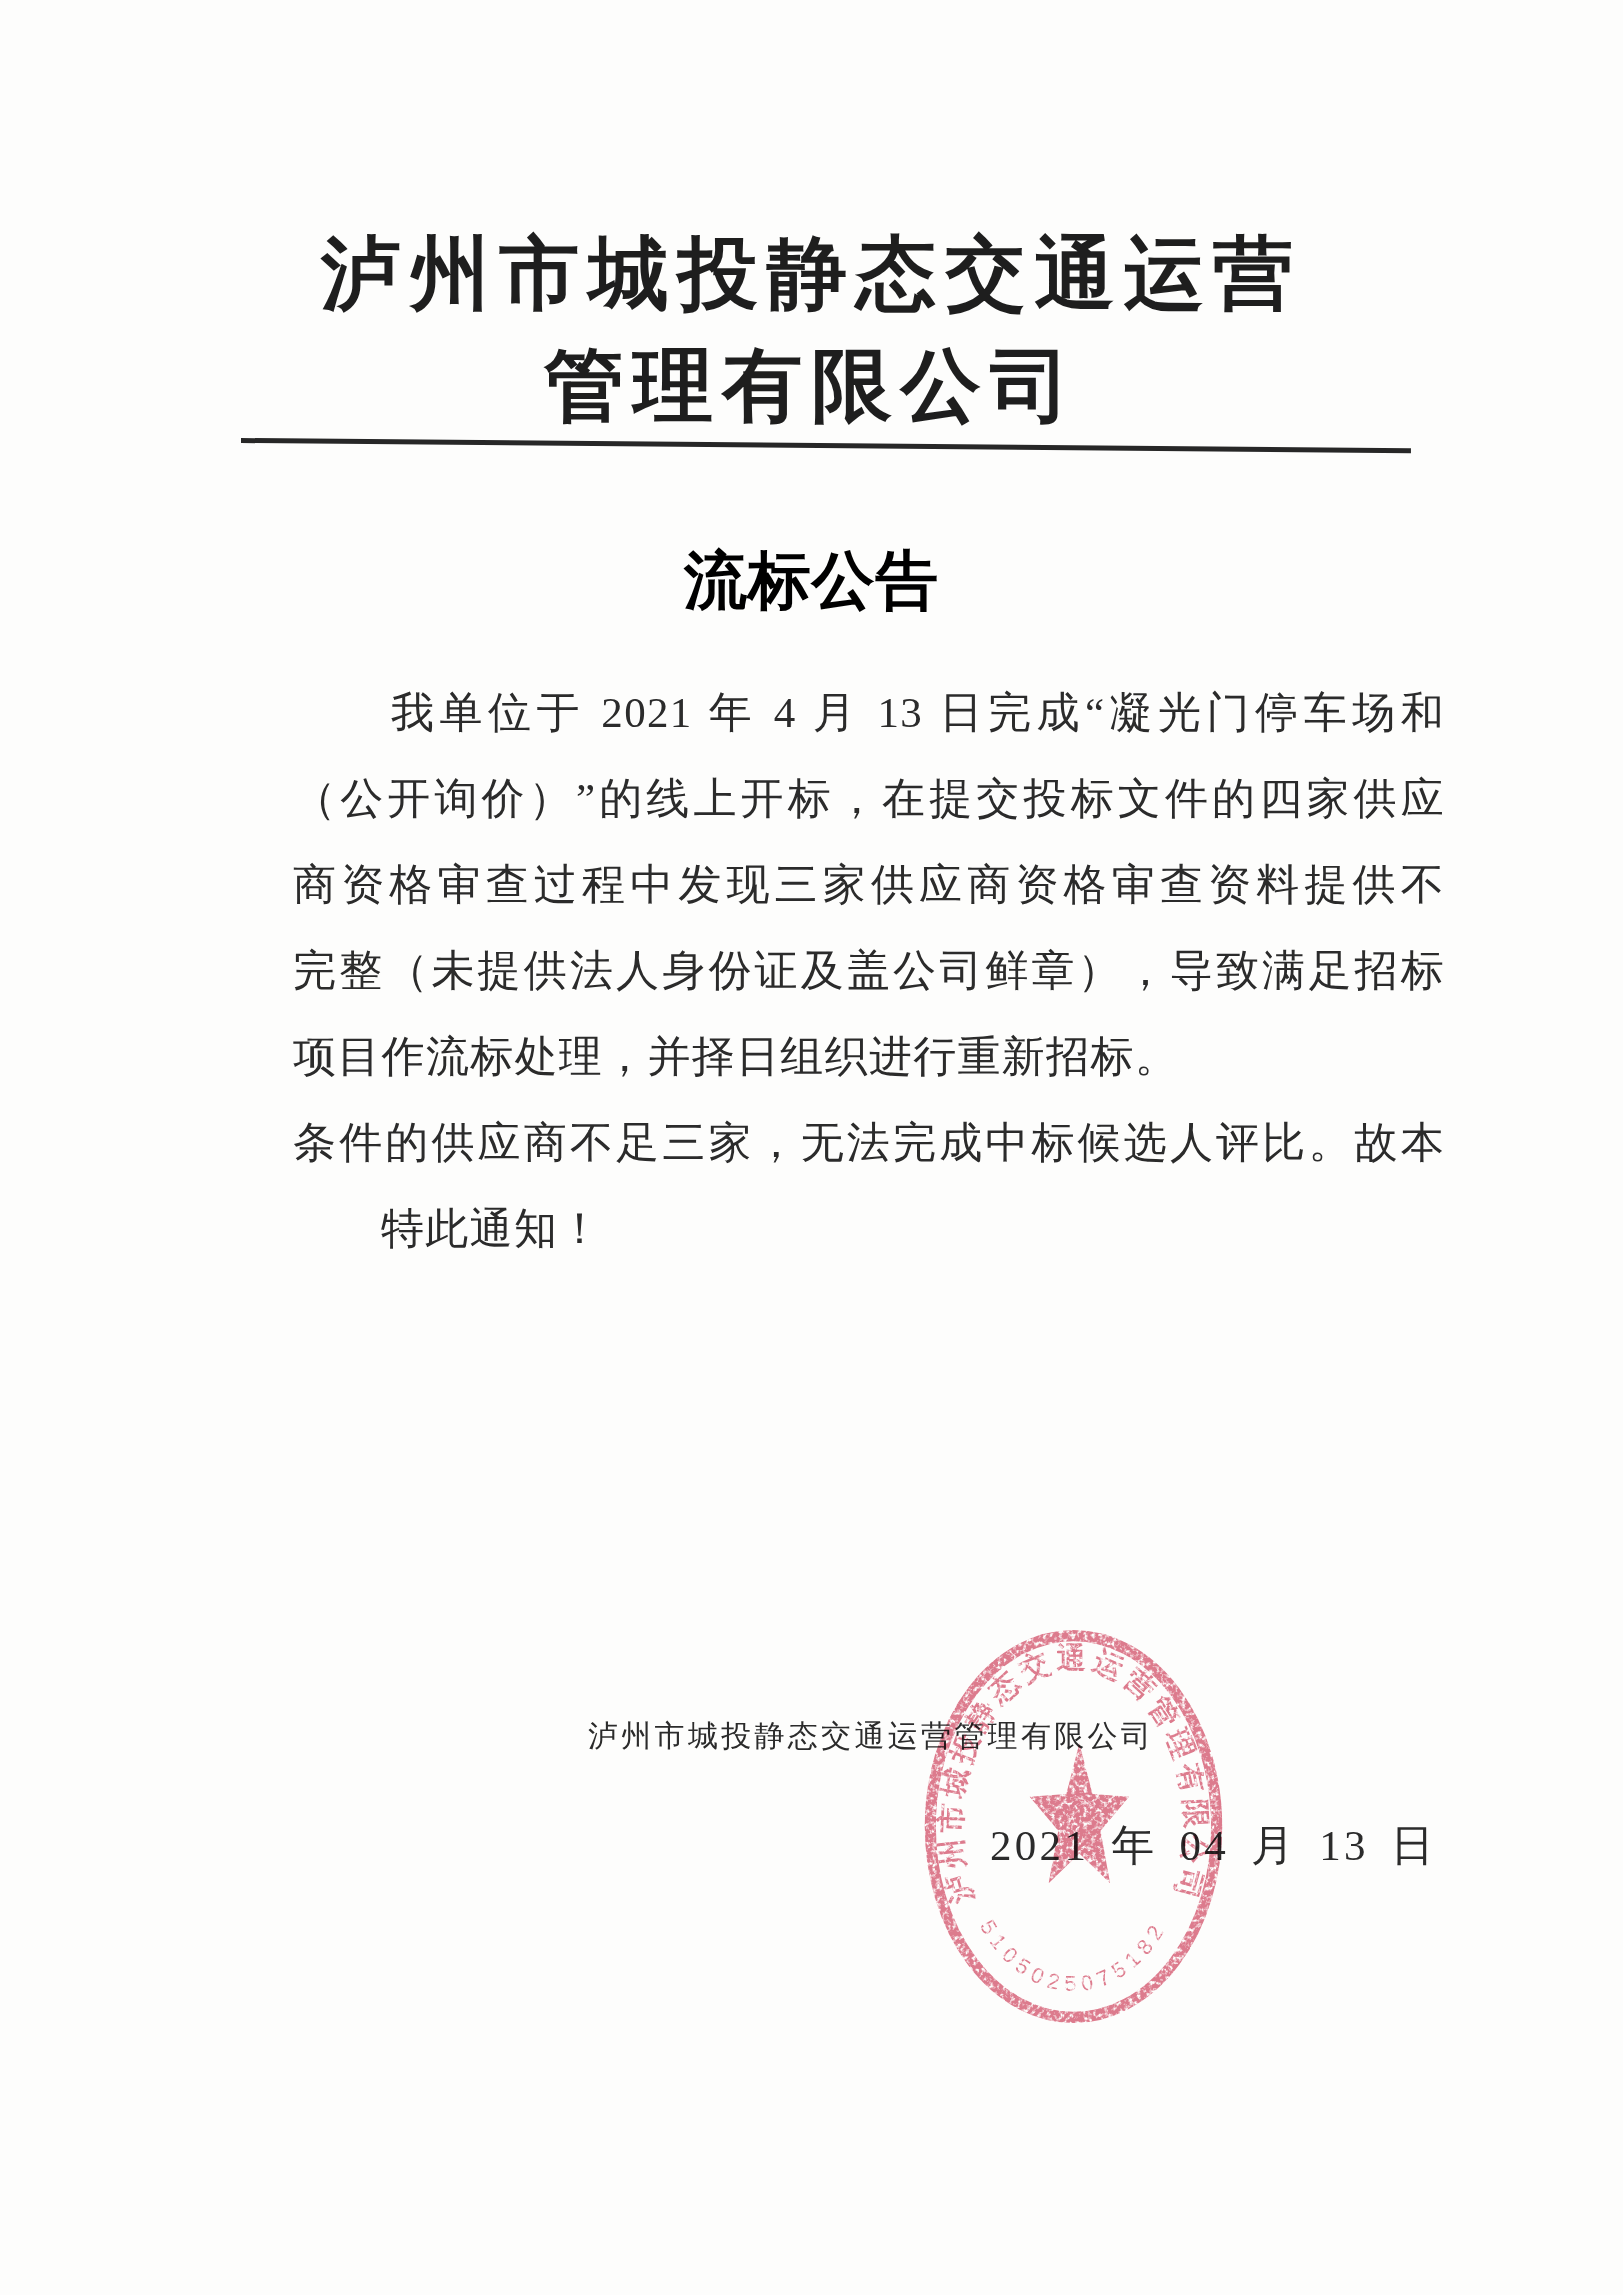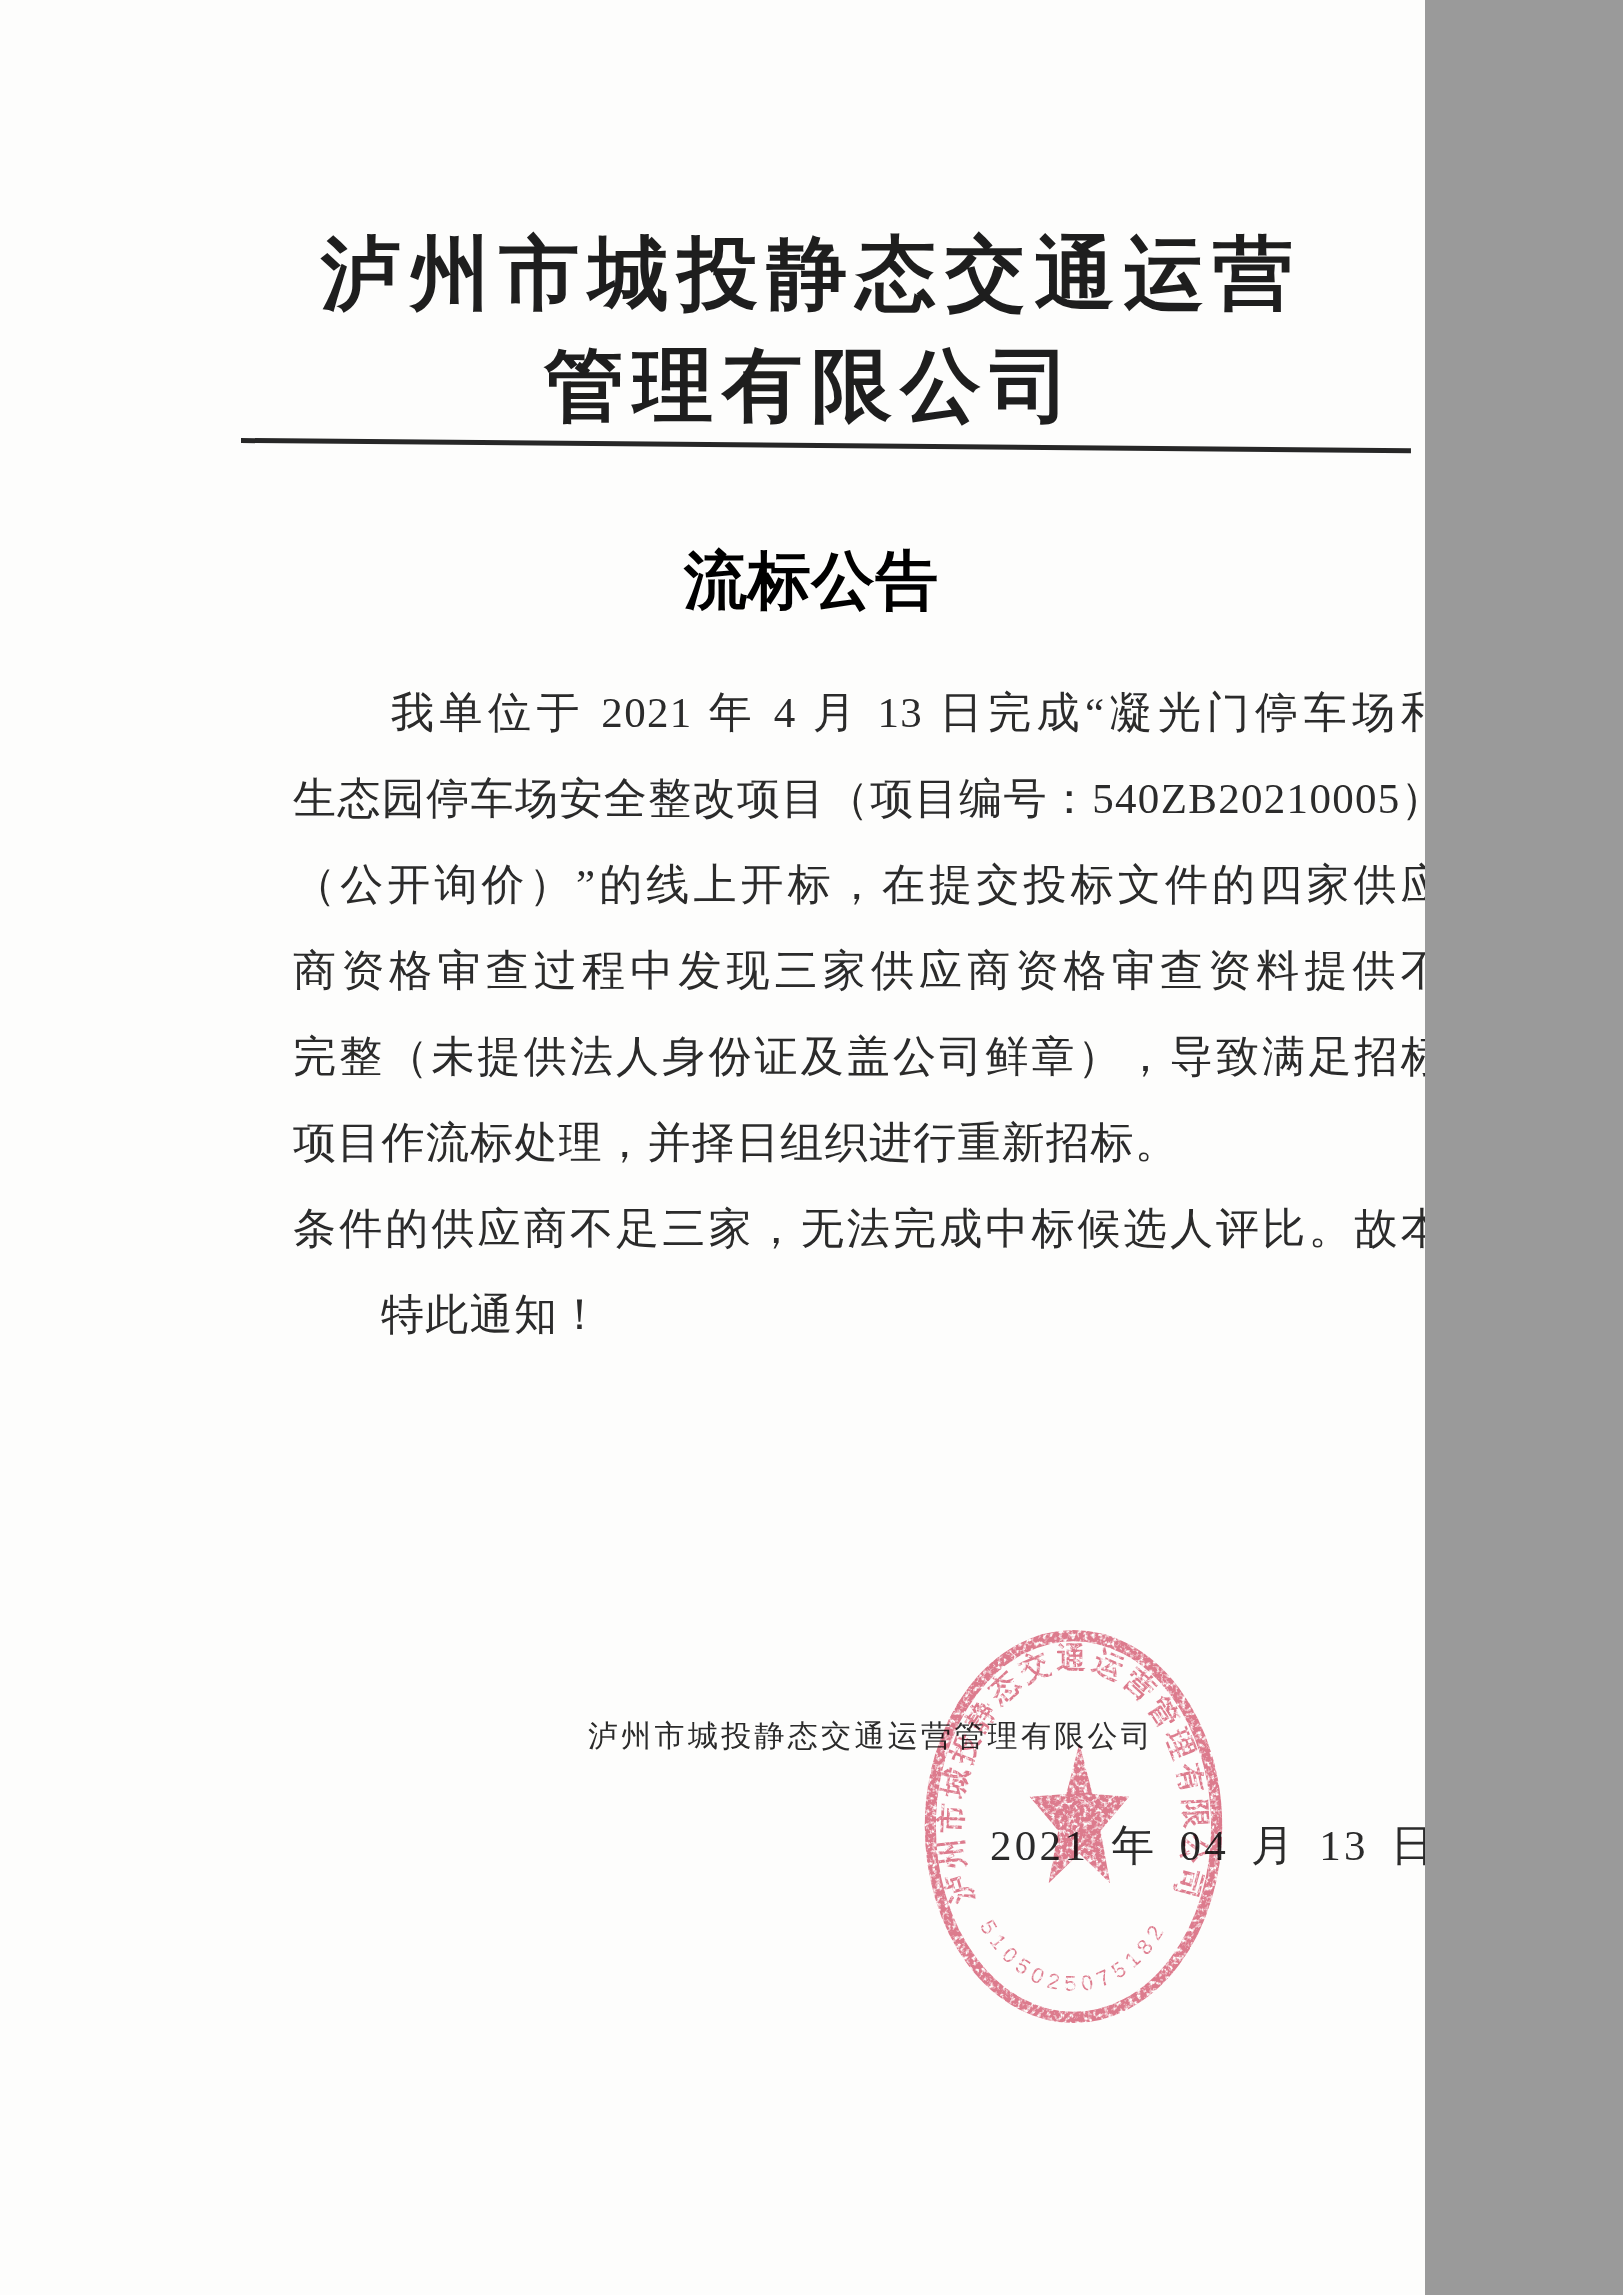--- a/index.html
+++ b/index.html
@@ -1,18 +1,18 @@
 <!DOCTYPE html>
 <html style="font-size:10.5px"><head>
 <meta charset="utf-8">
 <style>
   html,body{margin:0;padding:0;background:#9a9a9a;}
   .page{
     position:relative;
-    width:1425px;height:2295px;
+    width:1623px;height:2295px;
     background:#fdfdfc;
     overflow:hidden;
     font-family:"Liberation Serif","DejaVu Serif",serif;
     color:#262626;
   }
   
   .lh1,.lh2{
     position:absolute;left:0;width:1623px;
     text-align:center;
     font-family:"Liberation Serif","DejaVu Serif",serif;
@@ -68,21 +68,20 @@
 <div class="page">
 
   <div class="lh1">泸州市城投静态交通运营</div>
   <div class="lh2">管理有限公司</div>
   <div class="rule"></div>
 
   <div class="notice-title">流标公告</div>
 
   <div class="body-block">
     <div class="bline jline indent1">我单位于 2021 年 4 月 13 日完成“凝光门停车场和</div>
-    <div class="bline jline">生态园停车场安全整改项目（项目编号：540ZB20210005）</div>
     <div class="bline jline">（公开询价）”的线上开标，在提交投标文件的四家供应</div>
     <div class="bline jline">商资格审查过程中发现三家供应商资格审查资料提供不</div>
     <div class="bline jline">完整（未提供法人身份证及盖公司鲜章），导致满足招标</div>
     <div class="bline">项目作流标处理，并择日组织进行重新招标。</div>
     <div class="bline jline">条件的供应商不足三家，无法完成中标候选人评比。故本</div>
     <div class="bline indent2">特此通知！</div>
   </div>
 
   <div class="sig">泸州市城投静态交通运营管理有限公司</div>
   <div class="sigdate">2021 年 04 月 13 日</div>

